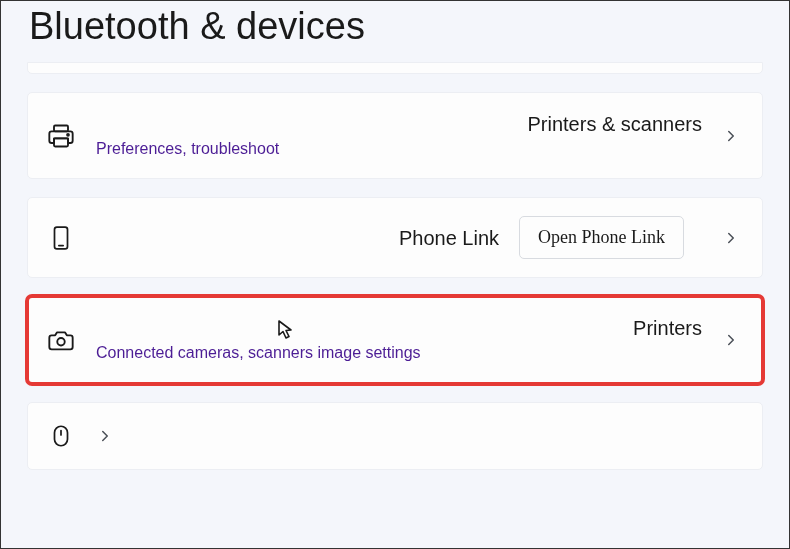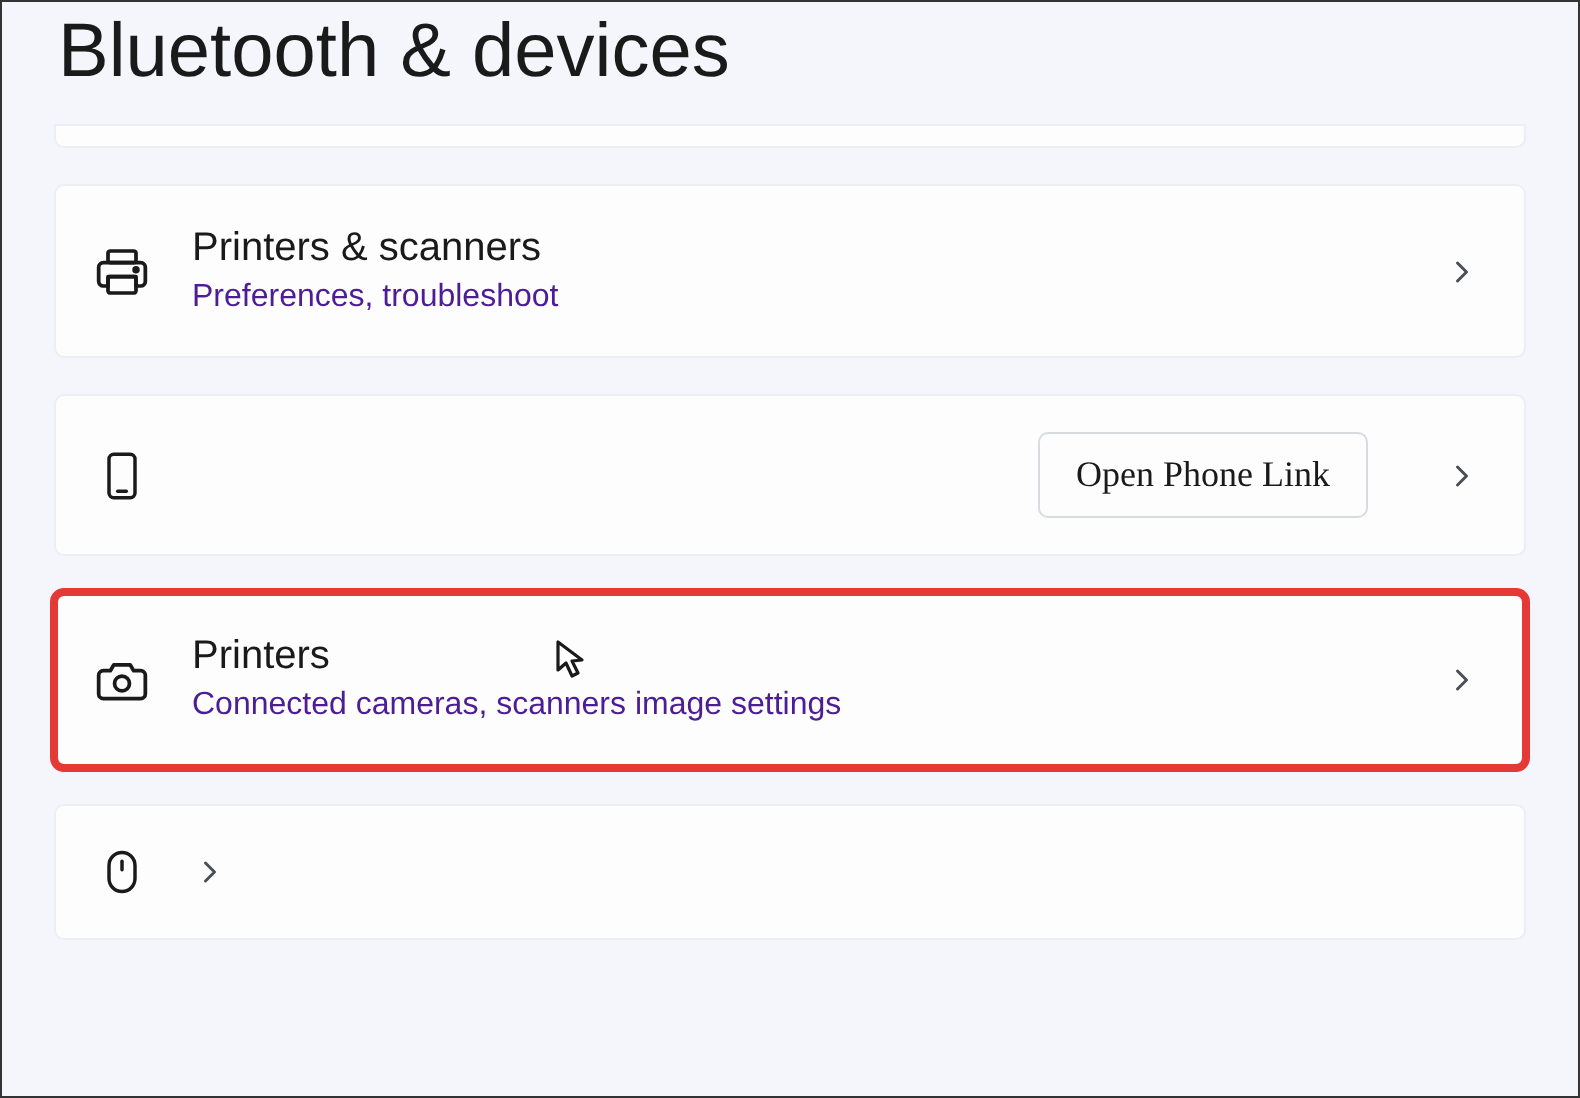--- a/index.html
+++ b/index.html
@@ -58,20 +58,21 @@
     }
     .row-text {
       flex: 1;
       min-width: 0;
     }
     .row-title {
       font-size: 20px;
       font-weight: 400;
       color: #1a1a1a;
       line-height: 1.3;
+      text-align: right;
     }
     .row-subtitle {
       font-size: 16px;
       color: #4c1d95;
       line-height: 1.4;
       margin-top: 1px;
     }
     .row-action-btn {
       background: #fdfdfd;
       border: 1px solid #d8dbe0;
@@ -125,20 +126,21 @@
   </div>
 
   <div class="setting-row">
     <div class="row-icon">
       <svg viewBox="0 0 24 24" width="26" height="26" fill="none" stroke="currentColor" stroke-width="1.6" stroke-linecap="round" stroke-linejoin="round">
         <rect x="6" y="2" width="12" height="20" rx="2.2"></rect>
         <line x1="10" y1="19" x2="14" y2="19"></line>
       </svg>
     </div>
     <div class="row-text">
+      <div class="row-title">Phone Link</div>
     </div>
     <button class="row-action-btn">Open Phone Link</button>
     <div class="chevron">
       <svg viewBox="0 0 24 24" width="18" height="18" fill="none" stroke="currentColor" stroke-width="2" stroke-linecap="round" stroke-linejoin="round">
           <polyline points="9 6 15 12 9 18"></polyline>
         </svg>
     </div>
   </div>
 
   <div class="setting-row highlighted">

